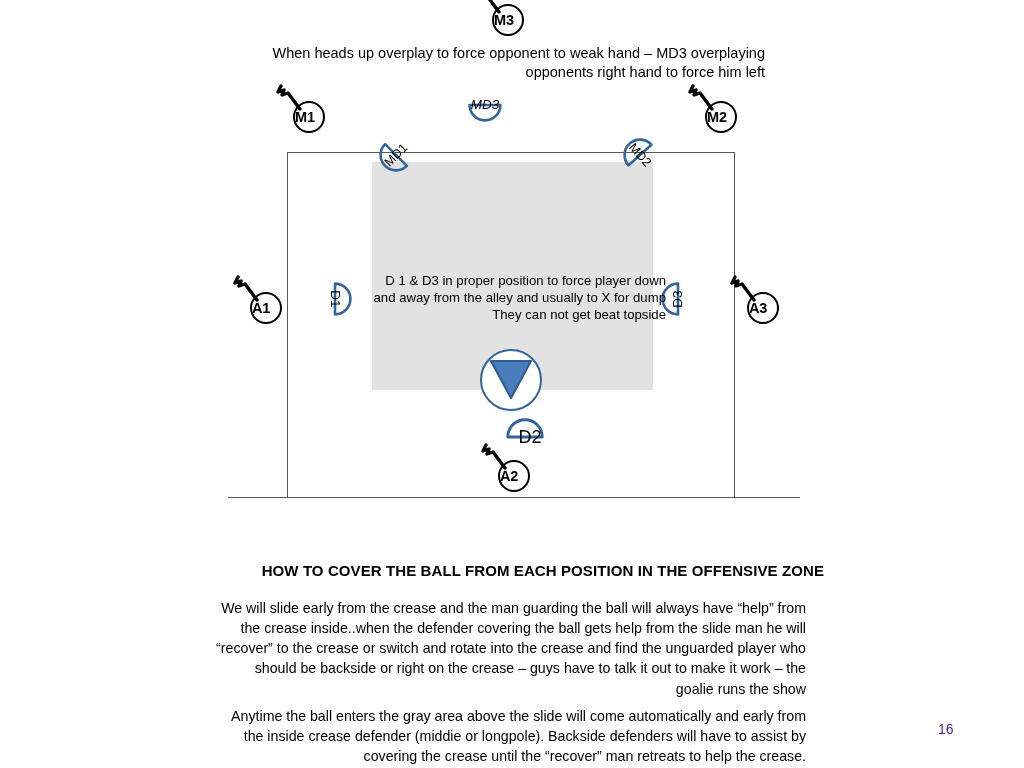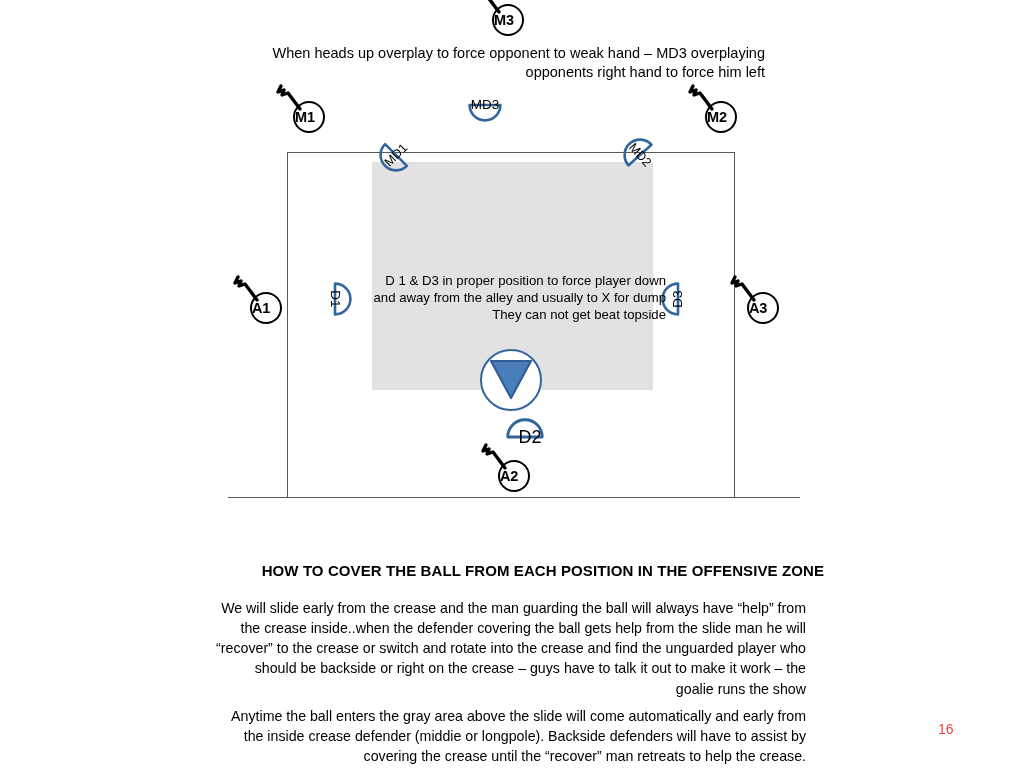--- a/index.html
+++ b/index.html
@@ -66,21 +66,21 @@
     left: 200px; top: 561px; width: 624px;
     font-size: 15px; font-weight: bold; letter-spacing: .1px;
   }
   .t-para1   { left: 216px; top: 598px; width: 590px; font-size: 14.2px; line-height: 1.42; }
   .t-para2   { left: 216px; top: 706px; width: 590px; font-size: 14.2px; line-height: 1.42; }
 
   .pagenum {
     position: absolute;
     left: 938px; top: 721px;
     font-size: 14px;
-    color: #ef4444;
+    color: #4c1d95;
   }
 
   
   .marker { position: absolute; }
 
   
   .off-circle {
     position: absolute;
     width: 32px; height: 32px;
     border: 2.6px solid #000;
@@ -140,21 +140,21 @@
 
   <div class="crease" style="left:480px; top:349px;"></div>
   <svg class="goal-tri" style="left:489px; top:358px;" width="44" height="44" viewBox="0 0 44 44">
     <polygon points="2,3 42,3 22,40" fill="#4a7ebb" stroke="#2f5e96" stroke-width="2.2" stroke-linejoin="round"></polygon>
   </svg>
 
   <div class="def" style="left:468px; top:88px;">
     <svg width="34" height="34" viewBox="0 0 34 34" style="transform:rotate(90deg);">
       <path d="M 17 1.6 A 15.4 15.4 0 0 1 17 32.4 L 17 1.6 Z" fill="none" stroke="#31659c" stroke-width="2.6" stroke-linejoin="round"></path>
     </svg>
-    <div class="def-label" style="transform:rotate(0deg);">MD3</div>
+    <div class="def-label" style="transform:rotate(0deg);font-style:italic;">MD3</div>
   </div>
 
   <div class="def" style="left:379px; top:138px;">
     <svg width="34" height="34" viewBox="0 0 34 34" style="transform:rotate(135deg);">
       <path d="M 17 1.6 A 15.4 15.4 0 0 1 17 32.4 L 17 1.6 Z" fill="none" stroke="#31659c" stroke-width="2.6" stroke-linejoin="round"></path>
     </svg>
     <div class="def-label" style="transform:rotate(-45deg); font-size:12.5px;">MD1</div>
   </div>
 
   <div class="def" style="left:623px; top:138px;">

